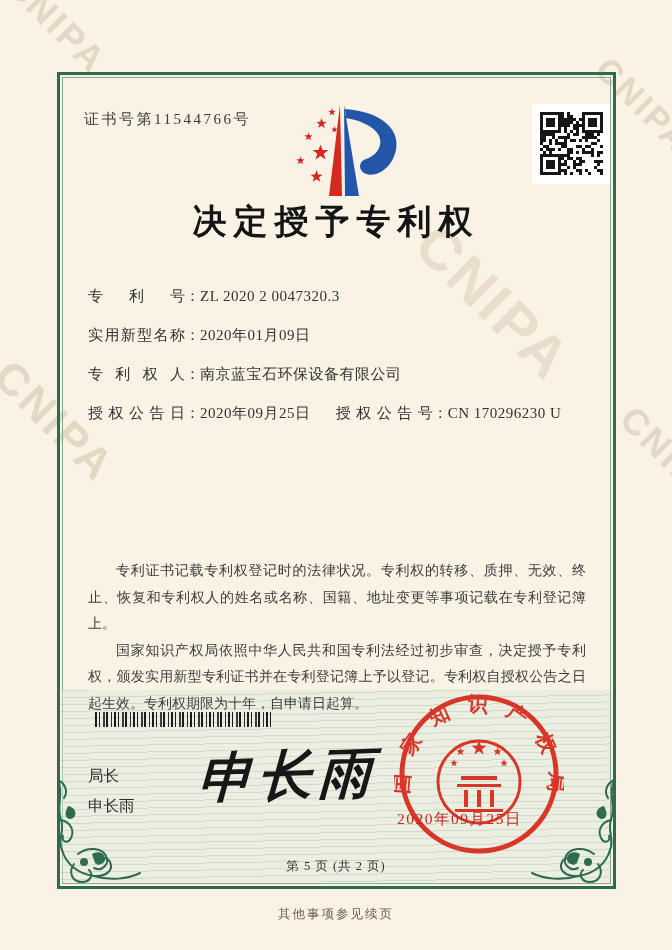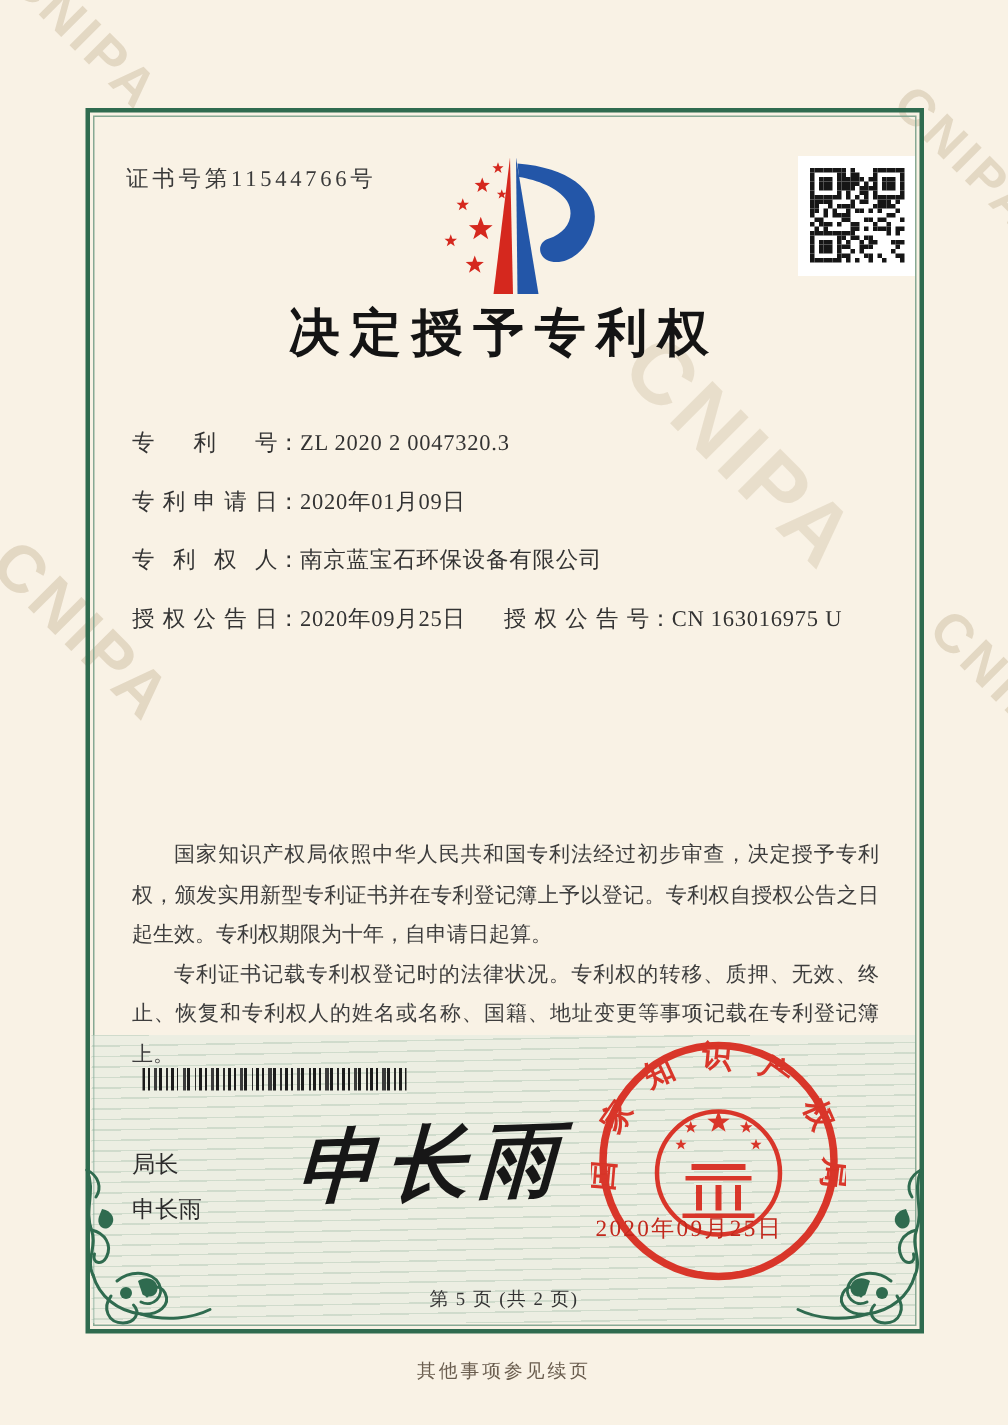--- a/index.html
+++ b/index.html
@@ -355,38 +355,38 @@
       <div style="grid-area: 21 / 21;"></div>
     </div>
 
   <div class="abs title">决定授予专利权</div>
 
   <div class="abs fields">
     <div class="frow">
       <span class="flabel">专利号</span><span class="fcolon">：</span><span class="fvalue">ZL 2020 2 0047320.3</span>
     </div>
     <div class="frow">
-      <span class="flabel">专利申请日</span><span class="fcolon">：</span><span class="fvalue">2020年01月09日</span>
+      <span class="flabel">实用新型名称</span><span class="fcolon">：</span><span class="fvalue">2020年01月09日</span>
     </div>
     <div class="frow">
       <span class="flabel">专利权人</span><span class="fcolon">：</span><span class="fvalue">南京蓝宝石环保设备有限公司</span>
     </div>
     <div class="frow">
       <span class="pair1">
         <span class="flabel">授权公告日</span><span class="fcolon">：</span><span class="fvalue">2020年09月25日</span>
       </span>
       <span class="pair2">
-        <span class="flabel">授权公告号</span><span class="fcolon">：</span><span class="fvalue">CN 163016975 U</span>
+        <span class="flabel">授权公告号</span><span class="fcolon">：</span><span class="fvalue">CN 170296230 U</span>
       </span>
     </div>
   </div>
 
   <div class="abs paras">
+    <p>专利证书记载专利权登记时的法律状况。专利权的转移、质押、无效、终止、恢复和专利权人的姓名或名称、国籍、地址变更等事项记载在专利登记簿上。</p>
     <p>国家知识产权局依照中华人民共和国专利法经过初步审查，决定授予专利权，颁发实用新型专利证书并在专利登记簿上予以登记。专利权自授权公告之日起生效。专利权期限为十年，自申请日起算。</p>
-    <p>专利证书记载专利权登记时的法律状况。专利权的转移、质押、无效、终止、恢复和专利权人的姓名或名称、国籍、地址变更等事项记载在专利登记簿上。</p>
   </div>
 
   <div class="abs barcode"></div>
 
   <svg class="abs ornament orn-left" viewBox="0 0 112 112">
     <g fill="none" stroke="#2f6b4f" stroke-width="2" stroke-linecap="round">
       <path d="M10,4 C16,18 8,30 13,44 C17,55 9,64 14,74"></path>
       <path d="M14,74 C18,88 30,98 46,100 C58,101 66,94 62,86 C59,80 50,81 50,88"></path>
       <path d="M13,44 C22,46 27,54 23,62 C20,68 13,66 15,60"></path>
       <path d="M10,4 C18,8 20,16 16,22"></path>

